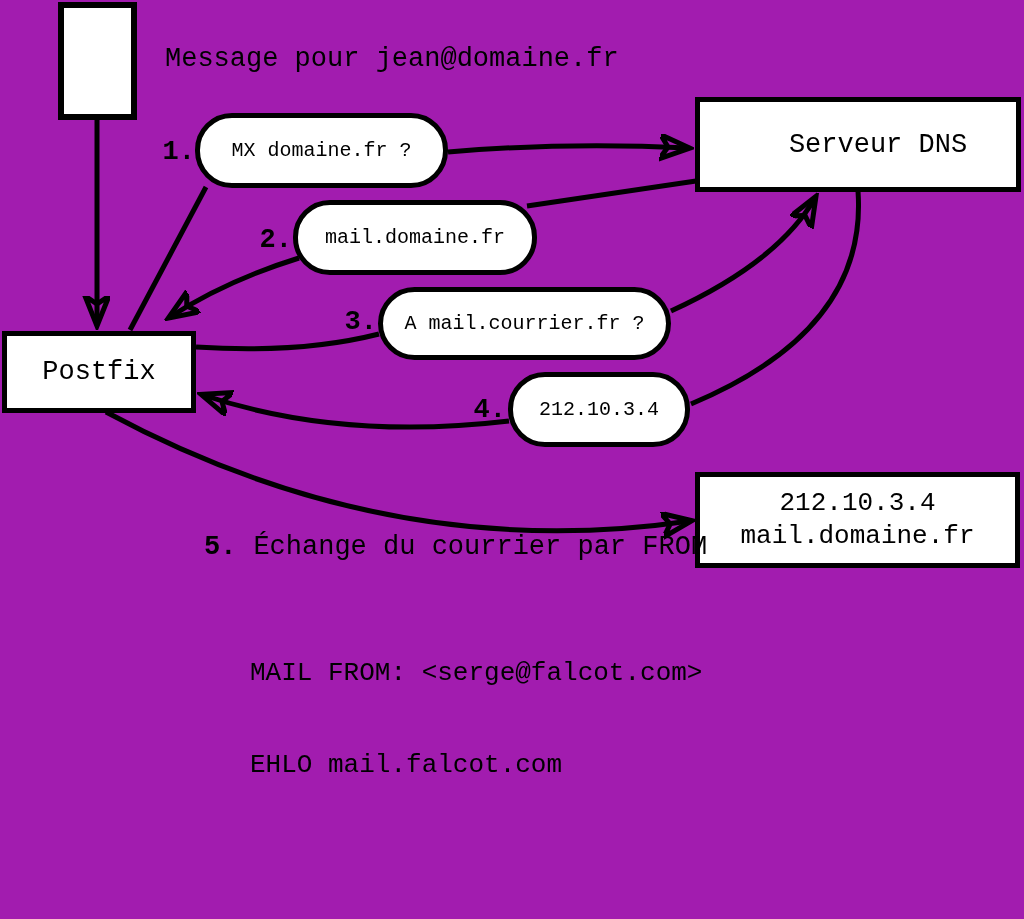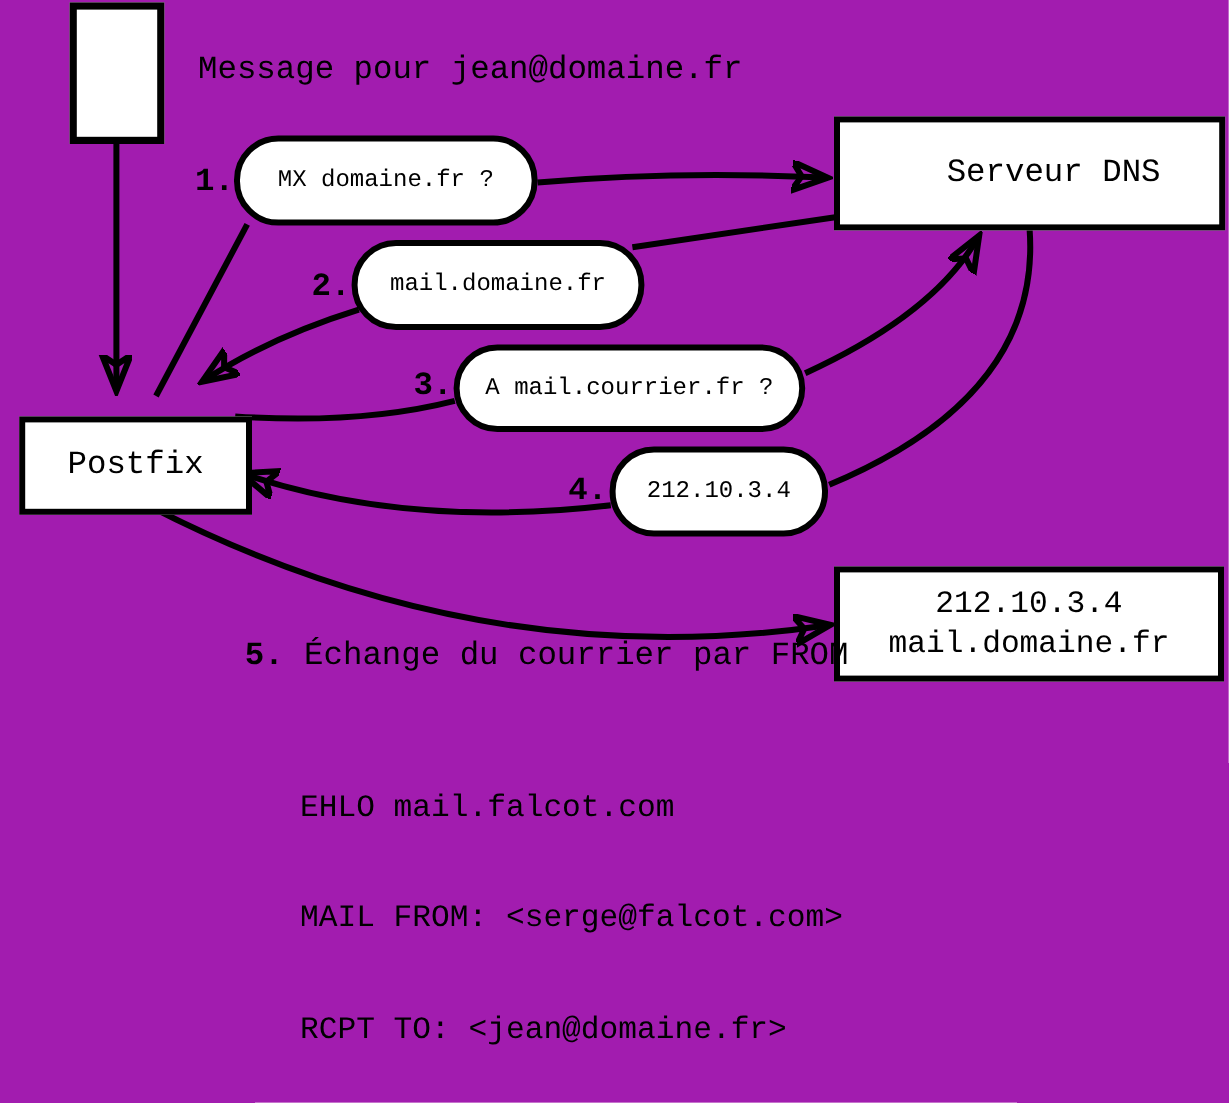--- a/index.html
+++ b/index.html
@@ -96,21 +96,21 @@
   </svg>
 
   <div class="node" style="left:58px; top:2px; width:79px; height:118px; border-width:6px;"></div>
 
   <div class="free-label" style="left:165px; top:44px;">Message pour jean@domaine.fr</div>
 
   <div class="node" style="left:695px; top:97px; width:326px; height:95px;padding-left:40px;">
     <span>Serveur DNS</span>
   </div>
 
-  <div class="node" style="left:2px; top:347px; width:194px; height:82px;margin-left:14px;">
+  <div class="node" style="left:2px; top:331px; width:194px; height:82px;">
     <span>Postfix</span>
   </div>
 
   <div class="node" style="left:695px; top:472px; width:325px; height:96px;">
     <div class="dest-lines">
       <span>212.10.3.4</span>
       <span>mail.domaine.fr</span>
     </div>
   </div>
 
@@ -133,23 +133,22 @@
   <div class="pill" style="left:508px; top:372px; width:182px; height:75px;">
     <span>212.10.3.4</span>
   </div>
 
   <div class="free-label step5" style="left:204px; top:532px;">
     <span class="num">5.</span>
     <span>Échange du courrier par FROM</span>
   </div>
 
   <div class="smtp-block">
+    <div class="smtp-line">MAIL FROM: &lt;serge@falcot.com&gt;</div>
     <div class="smtp-line">EHLO mail.falcot.com</div>
-    <div class="smtp-line">MAIL FROM: &lt;serge@falcot.com&gt;</div>
-    <div class="smtp-line">RCPT TO: &lt;jean@domaine.fr&gt;</div>
     
     
     
     
     
     
     
   </div>
 
 </div>

